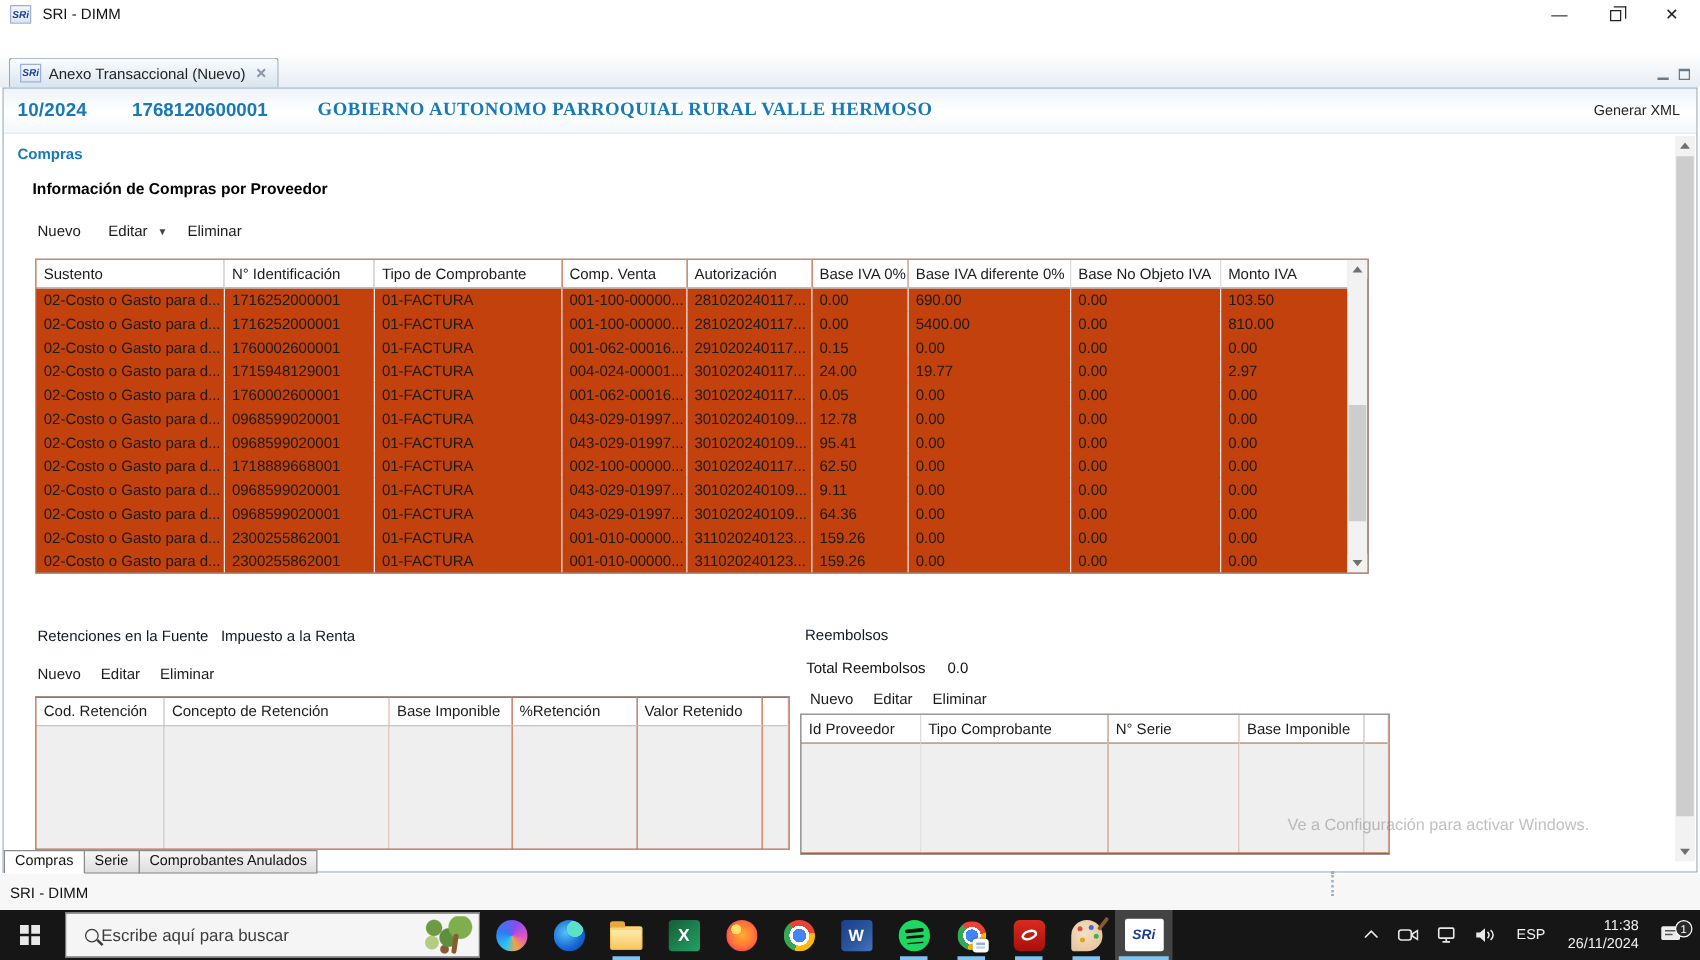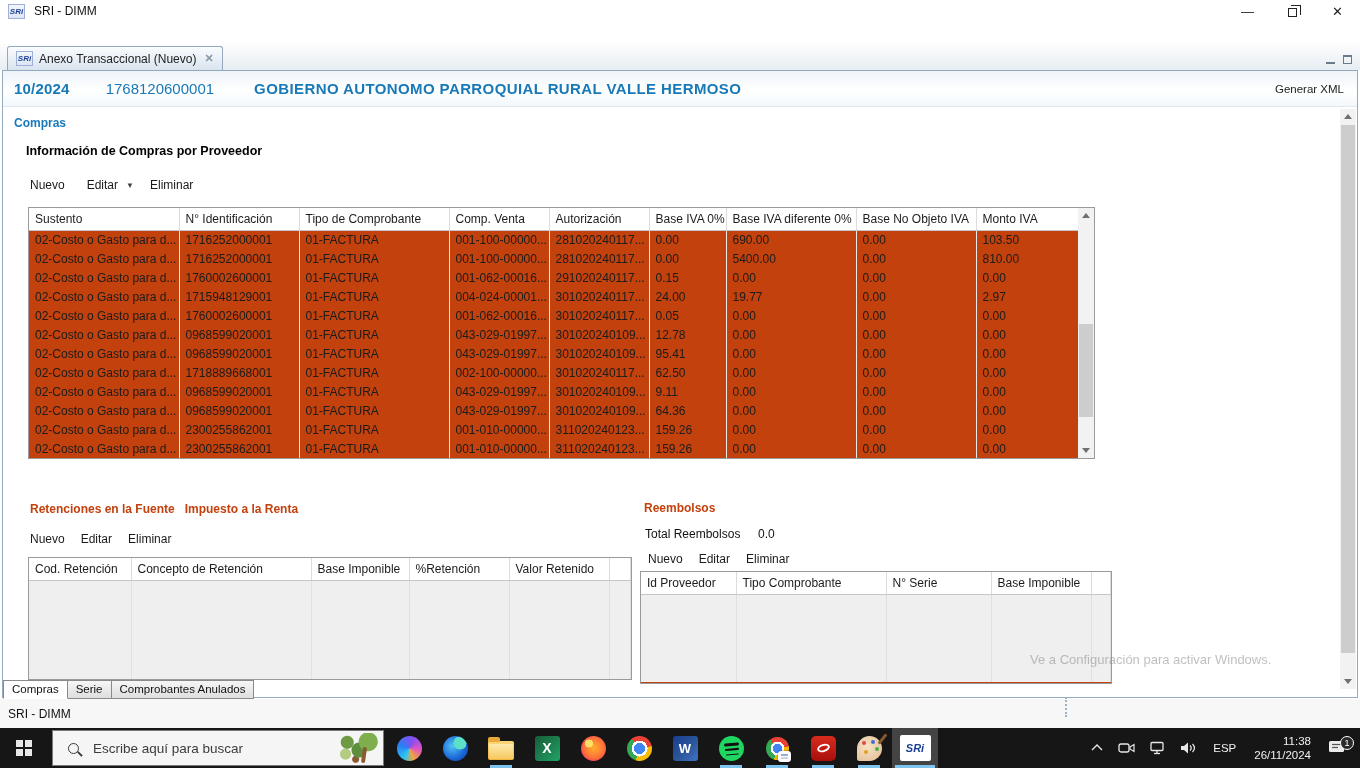--- a/index.html
+++ b/index.html
@@ -27,22 +27,22 @@
   .tab-label { font-size:12px; color:#222; }
   .tab-close { color:#8a97a6; font-size:11px; font-weight:bold; margin-left:2px; }
   .view-controls { margin-left:auto; margin-right:8px; margin-bottom:6px; display:flex; gap:8px; }
   .vc-min { width:9px; height:9px; border-bottom:2px solid #6a7a8a; }
   .vc-max { width:9px; height:9px; border:1px solid #6a7a8a; border-top:2px solid #6a7a8a; }
 
   
   .frame { position:absolute; top:70px; left:2px; width:1356px; height:628px; border:1px solid #93a9bd; background:#fff; }
   .header-band { position:absolute; top:0; left:0; right:0; height:36px; background:linear-gradient(180deg,#eef4fa,#ffffff 55%,#f3f8fc); border-bottom:1px solid #dde8f1; display:flex; align-items:center; }
   .hb-period { margin-left:11px; font-size:15px; font-weight:bold; color:#1879b8; letter-spacing:0.2px; }
-  .hb-ruc { margin-left:36px; font-size:15px; font-weight:normal; color:#1879b8; }
-  .hb-name { margin-left:40px; font-size:15px; font-weight:bold; color:#1879b8; letter-spacing:0.4px; }
+  .hb-ruc { margin-left:36px; font-size:15px; font-weight:bold; color:#1879b8; }
+  .hb-name { margin-left:40px; font-size:15px; font-weight:bold; color:#1879b8; letter-spacing:0.4px;font-family:Liberation Serif, serif; }
   .hb-generate { margin-left:auto; margin-right:13px; font-size:11.5px; color:#222; }
 
   .content { position:absolute; top:37px; left:0; right:0; bottom:0; background:#fff; }
 
   .lbl-compras { position:absolute; top:8px; left:11px; color:#1879b8; font-weight:bold; font-size:12px; }
   .panel-title { position:absolute; top:36px; left:23px; font-weight:bold; font-size:12.5px; color:#000; }
 
   .toolbar { display:flex; align-items:center; font-size:12px; color:#1a1a1a; }
   .toolbar-main { position:absolute; top:70px; left:27px; }
   .tb-item { margin-right:22px; }
@@ -75,21 +75,21 @@
   
   .vscroll { position:absolute; width:16px; background:#f2f2f2; }
   .sb-btn { position:absolute; left:0; width:16px; height:15px; background:#f2f2f2; display:flex; align-items:center; justify-content:center; }
   .arr-up { width:0; height:0; border-left:4px solid transparent; border-right:4px solid transparent; border-bottom:5px solid #707070; }
   .arr-dn { width:0; height:0; border-left:4px solid transparent; border-right:4px solid transparent; border-top:5px solid #707070; }
   .sb-thumb { position:absolute; left:1px; width:14px; background:#cdcdcd; }
   .sb-tbl { top:0; right:0; height:250px; }
   .sb-content { top:1px; right:1px; height:580px; }
 
   
-  .section-title { position:absolute; font-size:12px; font-weight:bold; color:#c2410c; display:flex; gap:10px; }
+  .section-title { position:absolute; font-size:12px; font-weight:normal; color:#0f172a; display:flex; gap:10px; }
   .t-ret { width:602px; }
   .t-ret th:nth-child(1), .t-ret td:nth-child(1) { width:102px; }
   .t-ret th:nth-child(2), .t-ret td:nth-child(2) { width:180px; }
   .t-ret th:nth-child(3), .t-ret td:nth-child(3) { width:98px; }
   .t-ret th:nth-child(4), .t-ret td:nth-child(4) { width:100px; }
   .t-ret th:nth-child(5), .t-ret td:nth-child(5) { width:100px; }
   .t-reemb { width:470px; }
   .t-reemb th:nth-child(1), .t-reemb td:nth-child(1) { width:95px; }
   .t-reemb th:nth-child(2), .t-reemb td:nth-child(2) { width:150px; }
   .t-reemb th:nth-child(3), .t-reemb td:nth-child(3) { width:105px; }
@@ -121,21 +121,21 @@
   .wm2 { font-size:13px; color:rgba(130,130,130,0.5); margin-top:7px; white-space:nowrap; }
 
   
   .taskbar { position:absolute; top:728px; left:0; width:1360px; height:40px; background:#161616; display:flex; align-items:center; }
   .start-btn { width:48px; height:40px; display:flex; align-items:center; justify-content:center; }
   .win-logo { display:grid; grid-template-columns:7px 7px; grid-template-rows:7px 7px; gap:2px; }
   .win-logo span { background:#e8e8e8; }
   .search-box { width:332px; height:36px; margin-left:4px; background:#f5f5f5; border:1px solid #7a7a7a; display:flex; align-items:center; position:relative; }
   .tb-mag { width:11px; height:11px; border:1.8px solid #3a3a3a; border-radius:50%; position:relative; margin-left:15px; flex:none; }
   .tb-mag::after { content:''; position:absolute; width:6px; height:1.8px; background:#3a3a3a; transform:rotate(45deg); right:-5px; bottom:-2px; }
-  .search-input { border:none; outline:none; background:transparent; font-size:13.5px; margin-left:12px; width:210px; font-family:"Liberation Sans",sans-serif; color:#222; }
+  .search-input { border:none; outline:none; background:transparent; font-size:13.5px; width:210px; font-family:"Liberation Sans",sans-serif; color:#222; }
   .search-input::placeholder { color:#3c3c3c; opacity:1; }
   .search-art { position:absolute; right:3px; top:2px; width:42px; height:31px; background:
       radial-gradient(circle at 72% 28%, #7fae4e 0 9px, transparent 10px),
       radial-gradient(circle at 50% 55%, #5e8f3e 0 7px, transparent 8px),
       radial-gradient(circle at 22% 30%, #6d9a42 0 6px, transparent 7px),
       radial-gradient(circle at 18% 68%, #b4cc80 0 5px, transparent 6px),
       radial-gradient(circle at 42% 85%, #8a5a30 0 3px, transparent 4px); }
   .search-art::after { content:''; position:absolute; left:24px; top:14px; width:4px; height:16px; background:#8a5a30; transform:rotate(8deg); border-radius:2px; }
 
   .tiles { display:flex; height:40px; margin-left:2px; }

